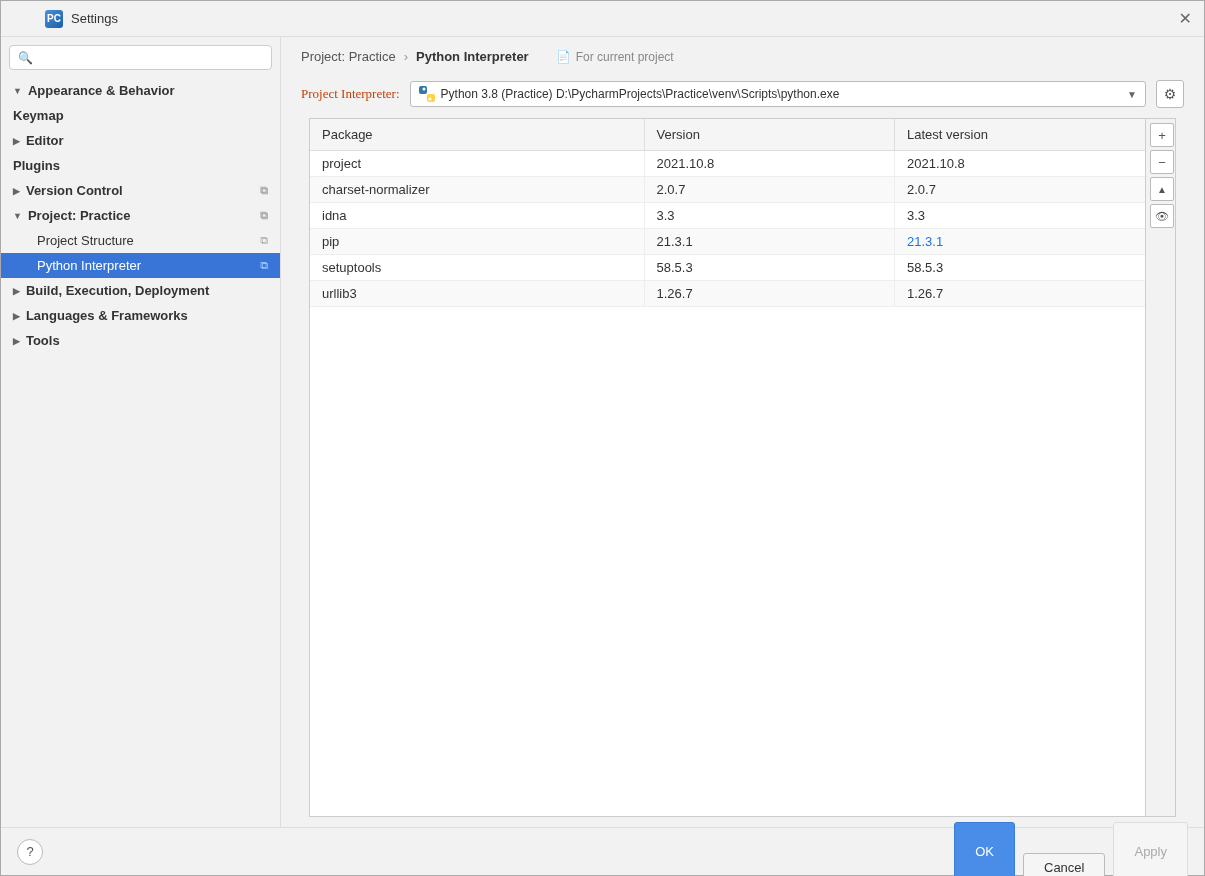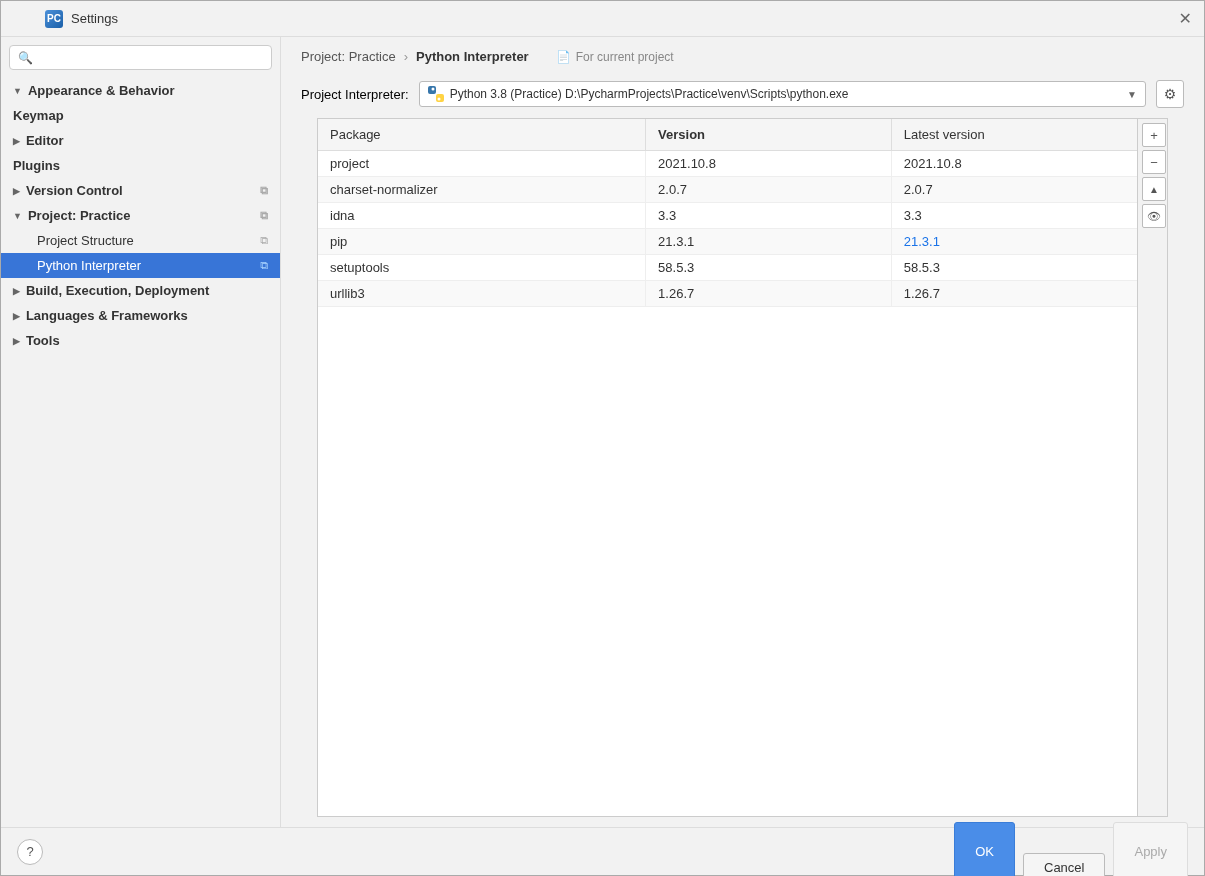--- a/index.html
+++ b/index.html
@@ -167,22 +167,23 @@
     }
 
     .interpreter-bar {
       padding: 8px 20px 10px;
       display: flex;
       align-items: center;
       gap: 10px;
     }
 
     .interpreter-label {
-      color: #000000;
+      color: #c2410c;
       white-space: nowrap;
+      font-family: Liberation Serif, serif;
     }
 
     .interpreter-select {
       flex: 1;
       border: 1px solid #bbb;
       border-radius: 3px;
       background: white;
       padding: 4px 8px;
       display: flex;
       align-items: center;
@@ -345,21 +346,21 @@
     }
 
     
     .py-icon {
       width: 16px;
       height: 16px;
       display: inline-block;
     }
 
     .col-package { width: 40%; }
-    .col-version { width: 30%; font-weight: bold; }
+    .col-version { width: 30%; }
     .col-latest { width: 30%; }
   </style>
 </head>
 <body>
 
 <div class="dialog">
 
   <div class="title-bar">
     <div class="title-bar-left">
       <div class="app-icon">PC</div>
@@ -444,21 +445,21 @@
             <circle cx="11" cy="13" r="1.5" fill="white"></circle>
           </svg>
           <span class="interp-text">
             <span>Python 3.8 (Practice)</span> <span>D:\PycharmProjects\Practice\venv\Scripts\python.exe</span>
           </span>
           <span class="interp-arrow">▼</span>
         </div>
         <div class="gear-btn">⚙</div>
       </div>
 
-      <div style="display:flex; flex:1; margin: 0 36px 10px; overflow:hidden; position:relative;">
+      <div style="display:flex; flex:1; margin: 0 28px 10px; overflow:hidden; position:relative;">
         <div class="packages-area" style="margin:0; flex:1;">
           <div class="packages-table">
             <table>
               <thead>
                 <tr>
                   <th class="col-package">Package</th>
                   <th class="col-version">Version</th>
                   <th class="col-latest">Latest version</th>
                 </tr>
               </thead>

